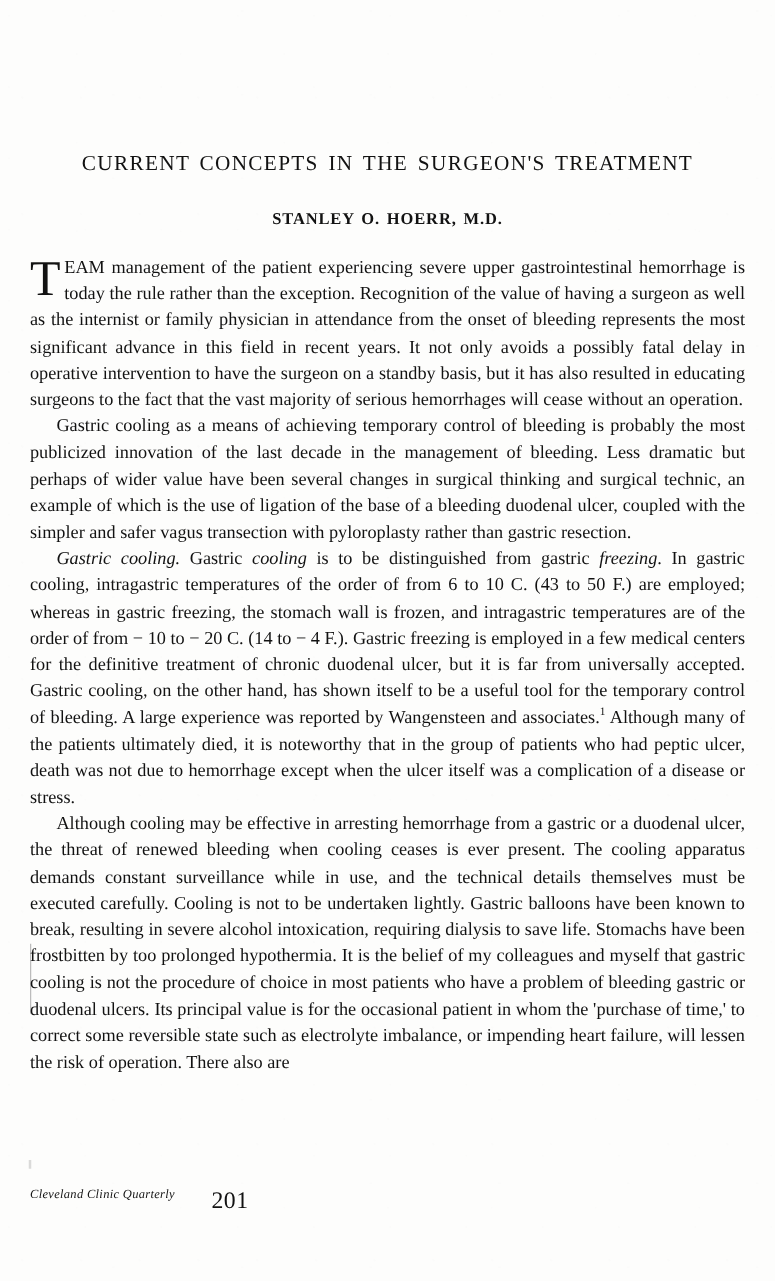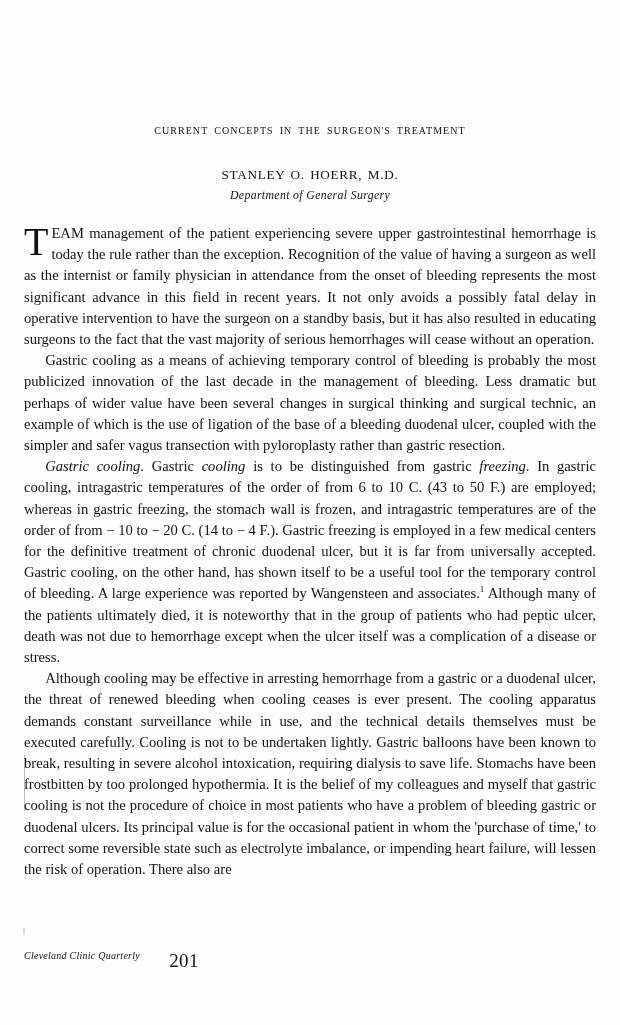--- a/index.html
+++ b/index.html
@@ -51,36 +51,37 @@
     position: absolute;
     left: 24px;
     top: 0;
     width: 572px;
   }
 
   .title {
     margin: 0;
     padding-top: 118px;
     text-align: center;
-    font-size: 10px;
+    font-size: 17px;
     font-weight: normal;
     letter-spacing: 1.05px;
     line-height: 25px;
     word-spacing: 2.5px;
   }
   .title .tline { display: block; }
 
   .byline {
     margin: 0;
     padding-top: 23px;
     text-align: center;
     font-size: 13.2px;
     letter-spacing: 0.7px;
     word-spacing: 1.5px;
     line-height: 18px;
+    font-weight: bold;
   }
   .affiliation {
     margin: 0;
     padding-top: 3px;
     text-align: center;
     font-style: italic;
     font-size: 11.8px;
     letter-spacing: 0.35px;
     line-height: 16px;
   }
@@ -150,21 +151,20 @@
   <div class="scan-artifact-line"></div>
   <div class="scan-artifact-dot"></div>
 
   <div class="content">
 
     <h1 class="title">
       <span class="tline">CURRENT CONCEPTS IN THE SURGEON'S TREATMENT</span>
     </h1>
 
     <p class="byline">STANLEY O. HOERR, M.D.</p>
-    <p class="affiliation">Department of General Surgery</p>
 
     <div class="body-block">
 
       <p class="para first"><span class="dropcap">T</span><span>EAM management of the patient experiencing severe upper gastrointestinal hemorrhage is today the rule rather than the exception. Recognition of the value of having a surgeon as well as the internist or family physician in attendance from the onset of bleeding represents the most significant advance in this field in recent years. It not only avoids a possibly fatal delay in operative intervention to have the surgeon on a standby basis, but it has also resulted in educating surgeons to the fact that the vast majority of serious hemorrhages will cease without an operation.</span></p>
 
       <p class="para"><span>Gastric cooling as a means of achieving temporary control of bleeding is probably the most publicized innovation of the last decade in the management of bleeding. Less dramatic but perhaps of wider value have been several changes in surgical thinking and surgical technic, an example of which is the use of ligation of the base of a bleeding duodenal ulcer, coupled with the simpler and safer vagus transection with pyloroplasty rather than gastric resection.</span></p>
 
       <p class="para"><em class="ital">Gastric cooling.</em><span> Gastric </span><em class="ital">cooling</em><span> is to be distinguished from gastric </span><em class="ital">freezing</em><span>. In gastric cooling, intragastric temperatures of the order of from 6 to 10 C. (43 to 50 F.) are employed; whereas in gastric freezing, the stomach wall is frozen, and intragastric temperatures are of the order of from − 10 to − 20 C. (14 to − 4 F.). Gastric freezing is employed in a few medical centers for the definitive treatment of chronic duodenal ulcer, but it is far from universally accepted. Gastric cooling, on the other hand, has shown itself to be a useful tool for the temporary control of bleeding. A large experience was reported by Wangensteen and associates.</span><sup>1</sup><span> Although many of the patients ultimately died, it is noteworthy that in the group of patients who had peptic ulcer, death was not due to hemorrhage except when the ulcer itself was a complication of a disease or stress.</span></p>
 
       <p class="para"><span>Although cooling may be effective in arresting hemorrhage from a gastric or a duodenal ulcer, the threat of renewed bleeding when cooling ceases is ever present. The cooling apparatus demands constant surveillance while in use, and the technical details themselves must be executed carefully. Cooling is not to be undertaken lightly. Gastric balloons have been known to break, resulting in severe alcohol intoxication, requiring dialysis to save life. Stomachs have been frostbitten by too prolonged hypothermia. It is the belief of my colleagues and myself that gastric cooling is not the procedure of choice in most patients who have a problem of bleeding gastric or duodenal ulcers. Its principal value is for the occasional patient in whom the 'purchase of time,' to correct some reversible state such as electrolyte imbalance, or impending heart failure, will lessen the risk of operation. There also are</span></p>

